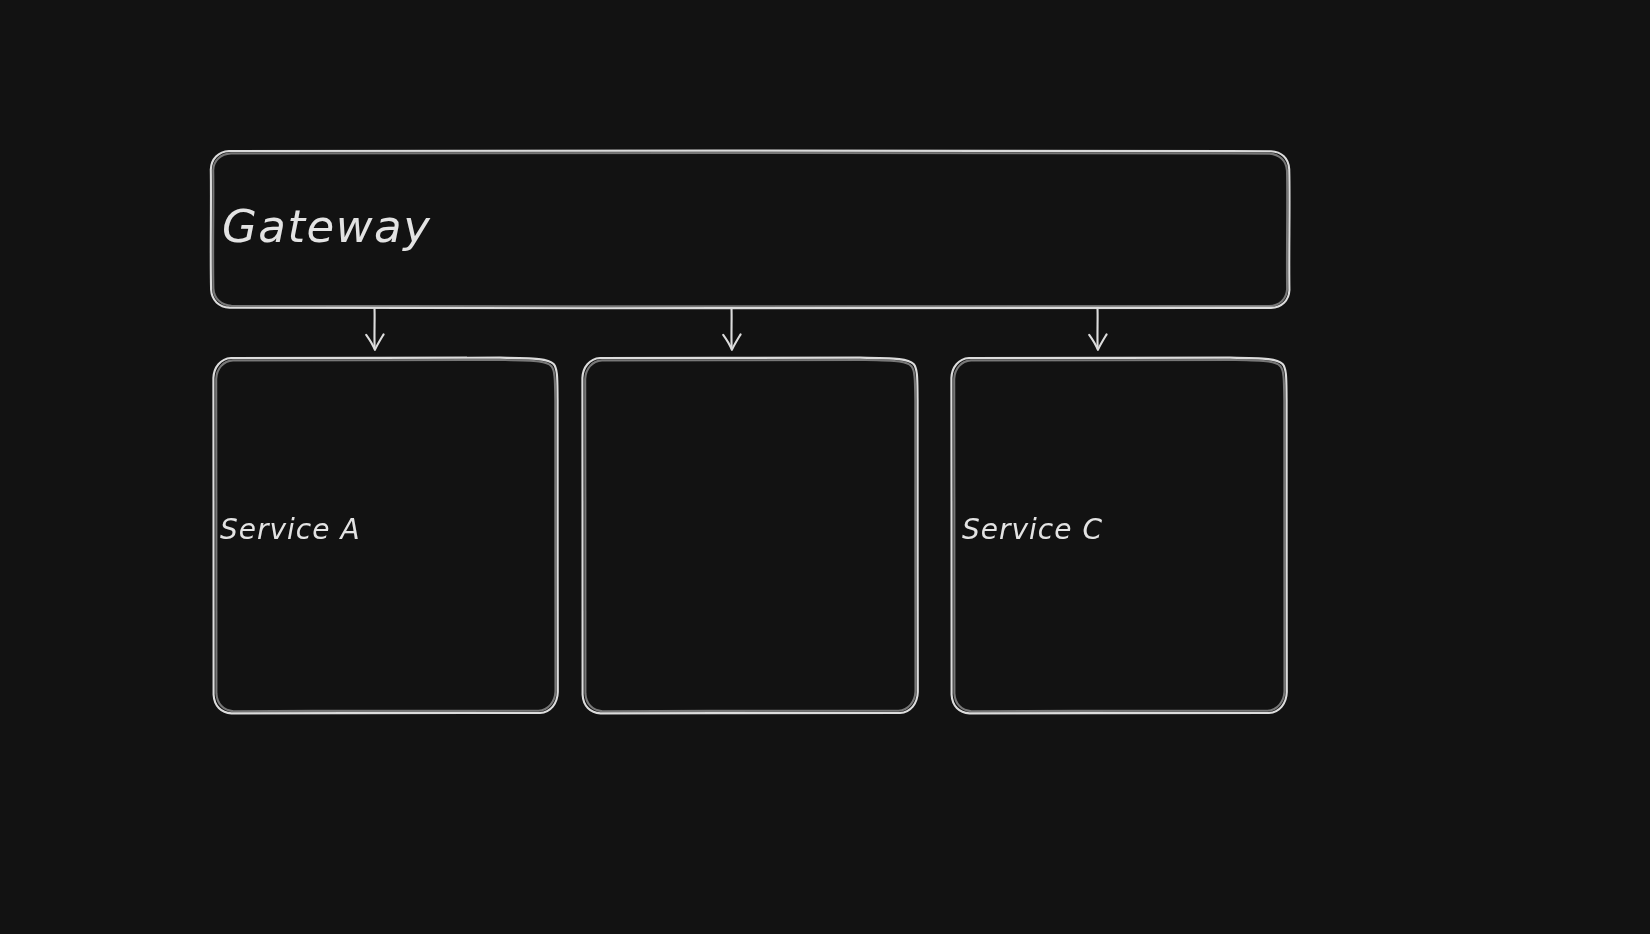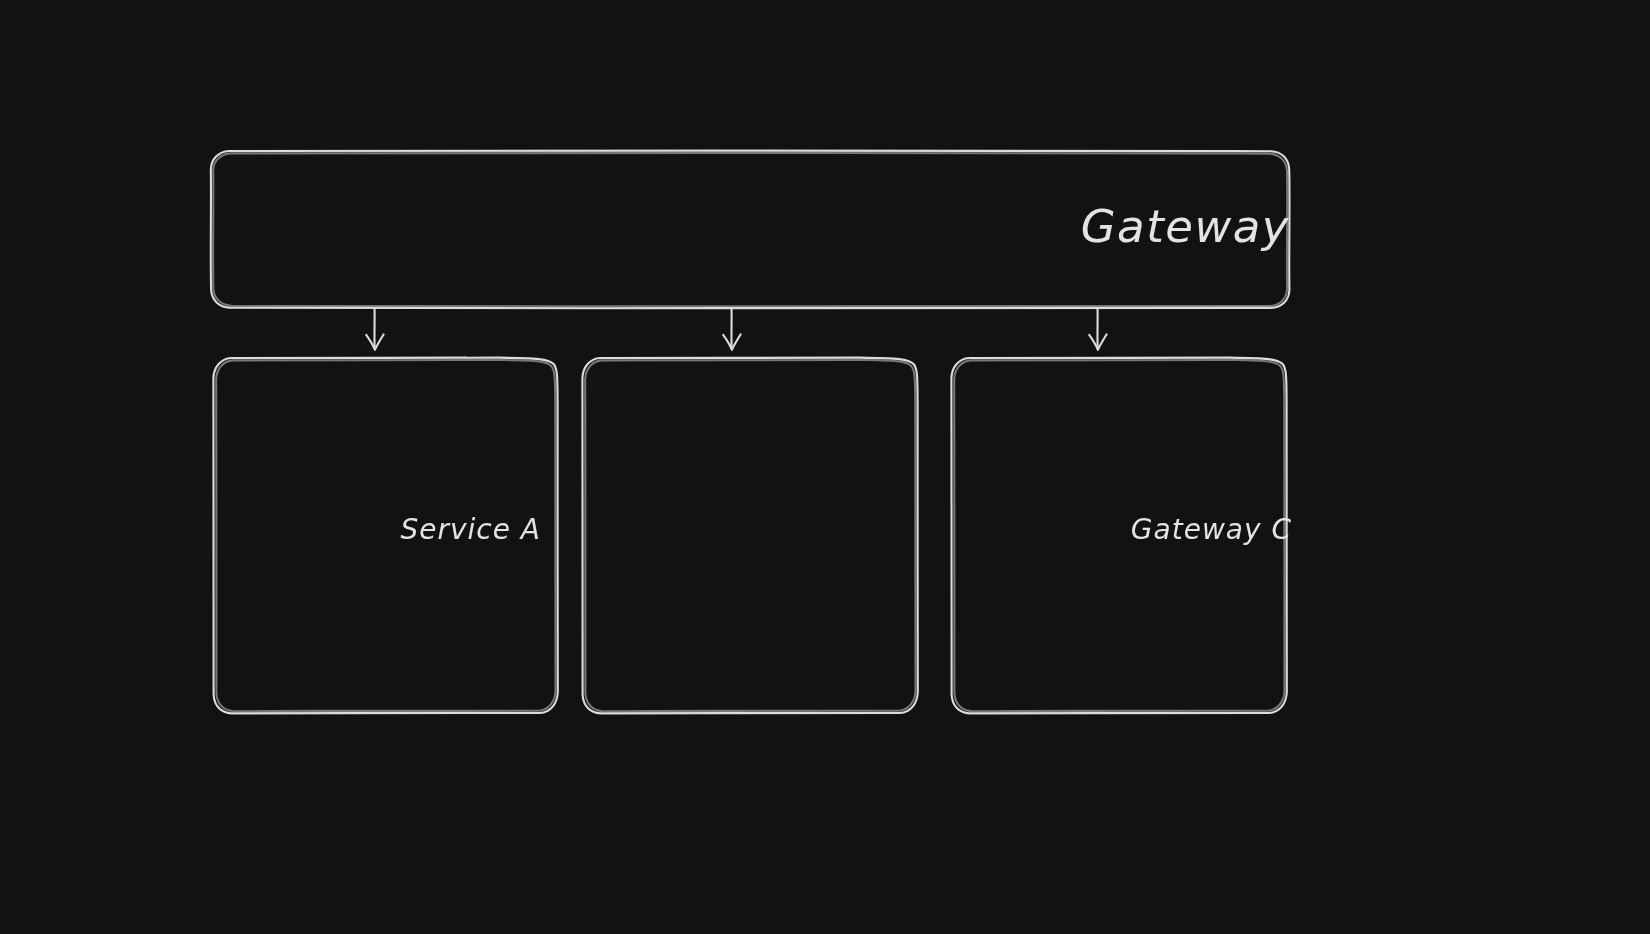--- a/index.html
+++ b/index.html
@@ -29,46 +29,47 @@
     width: 1650px;
     height: 934px;
     display: block;
   }
 
   
   .node-label {
     position: absolute;
     color: #e3e3e3;
     white-space: nowrap;
-    text-align: right;
+    text-align: left;
     font-family: "DejaVu Sans", sans-serif;
     font-style: italic;
     font-weight: 400;
     letter-spacing: 0.5px;
     -webkit-font-smoothing: antialiased;
     user-select: none;
+    margin-left: 12px;
   }
 
   .gateway-label {
     left: 210px;
     top: 196px;
     width: 1080px;
     font-size: 45px;
     line-height: 62px;
     letter-spacing: 1.5px;
   }
 
   .service-label {
     top: 508px;
     font-size: 28px;
     line-height: 44px;
     letter-spacing: 1px;
   }
 
-  .service-label.sa { left: 196px;  width: 345px; }
+  .service-label.sa { left: 208px;  width: 345px; }
   .service-label.sb { left: 581px;  width: 342px; }
   .service-label.sc { left: 950px;  width: 342px; }
 </style>
 </head>
 <body>
 
 <div id="canvas">
 
   <svg id="sketch-svg" viewBox="0 0 1650 934" xmlns="http://www.w3.org/2000/svg">
 
@@ -187,15 +188,15 @@
       </g>
 
     </g>
   </svg>
 
   <div class="node-label gateway-label">Gateway</div>
 
   <div class="node-label service-label sa">Service A</div>
 
 
-  <div class="node-label service-label sc">Gateway C</div>
+  <div class="node-label service-label sc">Service C</div>
 
 </div>
 
 </body></html>

